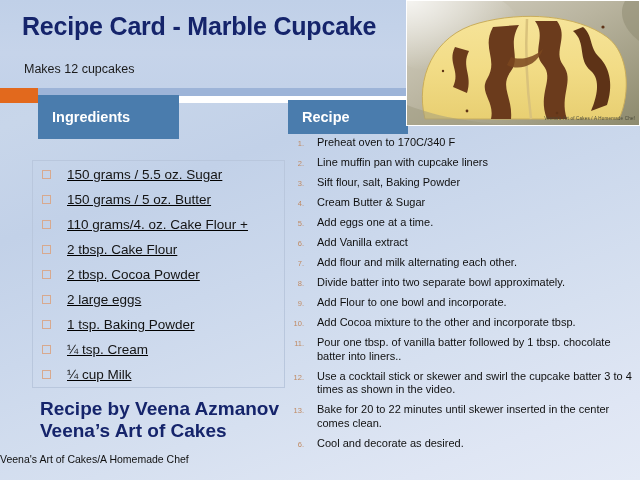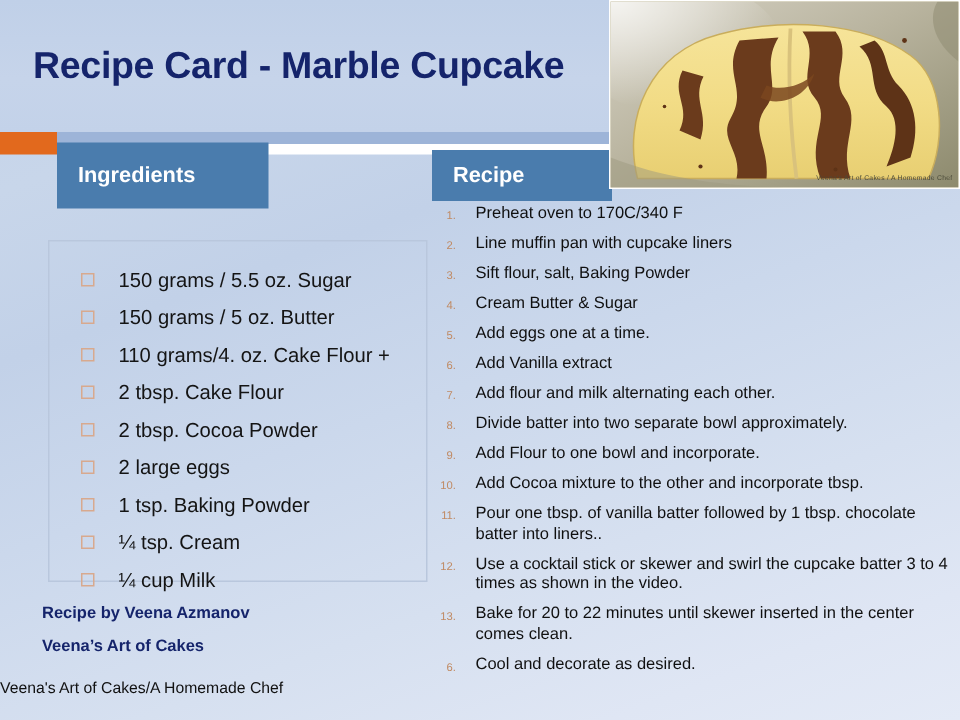--- a/index.html
+++ b/index.html
@@ -29,21 +29,21 @@
 
   
   #title-band {
     position: absolute;
     left: 0; top: 0;
     width: 640px; height: 88px;
     background: linear-gradient(180deg,#c0d0e8 0%, #c6d4ea 60%, #c3d2e9 100%);
   }
   #page-title {
     position: absolute;
-    left: 22px; top: 30px;
+    left: 22px; top: 12px;
     font-size: 25px;
     font-weight: bold;
     color: #15246b;
     letter-spacing: -0.2px;
     white-space: nowrap;
   }
   #subtitle {
     position: absolute;
     left: 24px; top: 62px;
     font-size: 12.5px;
@@ -98,21 +98,21 @@
     left: 32px; top: 160px;
     width: 253px; height: 228px;
     border: 1px solid #b9c7dd;
     box-sizing: border-box;
   }
   #ingredients-list {
     position: absolute;
     left: 34px; top: 162px;
     width: 258px;
     list-style: none;
-    margin: 12px; padding: 0;
+    margin: 0; padding: 0; text-decoration: underline;
   }
   .ingredient-row {
     display: flex;
     align-items: center;
     height: 25px;
     font-size: 13.5px;
     color: #141414;
     white-space: nowrap;
   }
   .ing-bullet {
@@ -148,22 +148,22 @@
     flex: 1 1 auto;
     font-size: 11px;
     line-height: 13.5px;
     color: #101010;
     padding-left: 10px;
   }
 
   
   #credit {
     position: absolute;
-    left: 28px; top: 398px;
-    font-size: 11px;
+    left: 40px; top: 398px;
+    font-size: 19px;
     font-weight: bold;
     color: #15246b;
     line-height: 22px;
     white-space: nowrap;
   }
 
   
   #footer-note {
     position: absolute;
     left: 0; top: 453px;
@@ -194,20 +194,21 @@
     letter-spacing: 0.2px;
   }
 </style>
 </head>
 <body>
 
 <div id="slide">
 
   <div id="title-band"></div>
   <div id="page-title">Recipe Card - Marble Cupcake</div>
+  <div id="subtitle">Makes 12 cupcakes</div>
 
   <div id="band-right"></div>
   <div id="band-blue-strip"></div>
   <div id="orange-accent"></div>
 
   <div class="section-tab" id="tab-ingredients">
     <span>Ingredients</span>
   </div>
   <div class="section-tab" id="tab-method">
     <span>Recipe</span>

